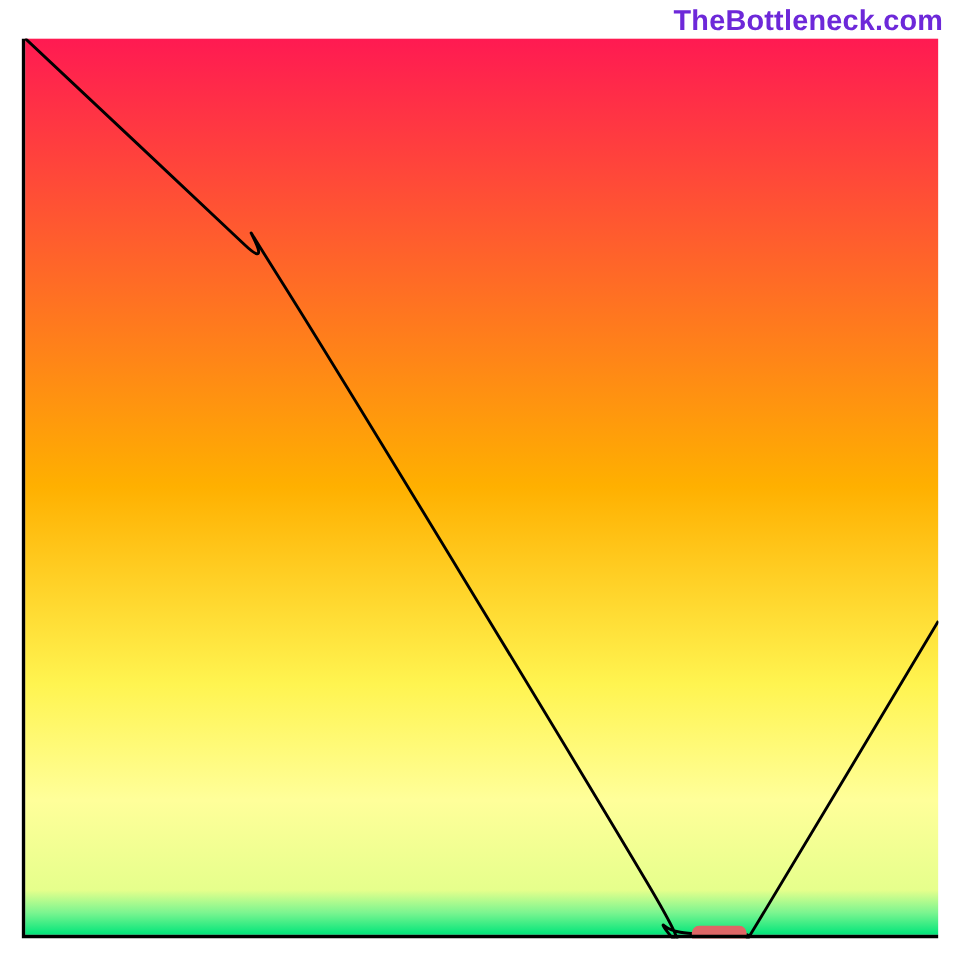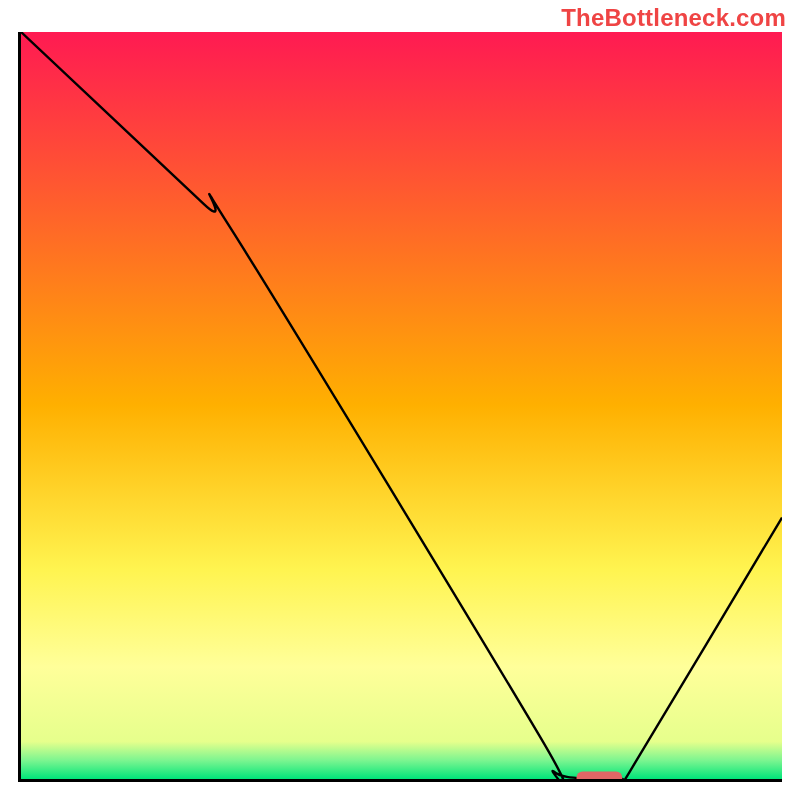--- a/index.html
+++ b/index.html
@@ -9,21 +9,21 @@
   background: #fff;
   font-family: Arial, sans-serif;
   position: relative;
 }
 .watermark {
   position: absolute;
   top: 4px;
   right: 14px;
   font-size: 24px;
   font-weight: bold;
-  color: #ef4444;
+  color: #6d28d9;
   font-family: Arial, sans-serif;
   letter-spacing: 0.2px;
 }
 .plot-area {
   position: absolute;
   top: 32px;
   left: 18px;
   width: 764px;
   height: 750px;
 }

